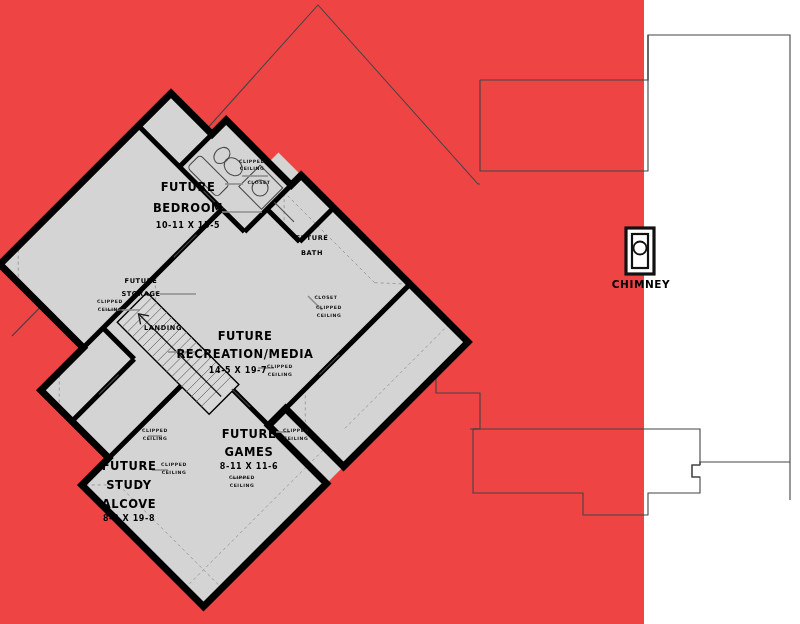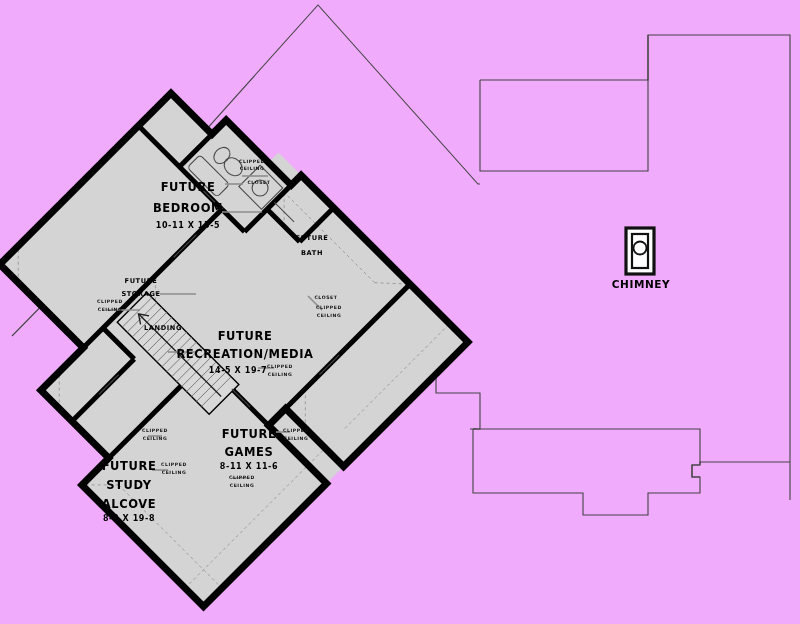--- a/index.html
+++ b/index.html
@@ -8,23 +8,23 @@
     background: #ffffff;
   }
   body {
     width: 800px;
     height: 624px;
     font-family: "DejaVu Sans", sans-serif;
     overflow: hidden;
   }
   #plan-root {
     position: relative;
-    width: 800px;
+    width: 644px;
     height: 624px;
-    background: #f0abfc;
+    background: #ef4444;
   }
   svg.plan-svg {
     position: absolute;
     top: 0;
     left: 0;
     width: 800px;
     height: 624px;
     display: block;
   }
   .wall-fill { fill: #d4d4d4; stroke: none; }

